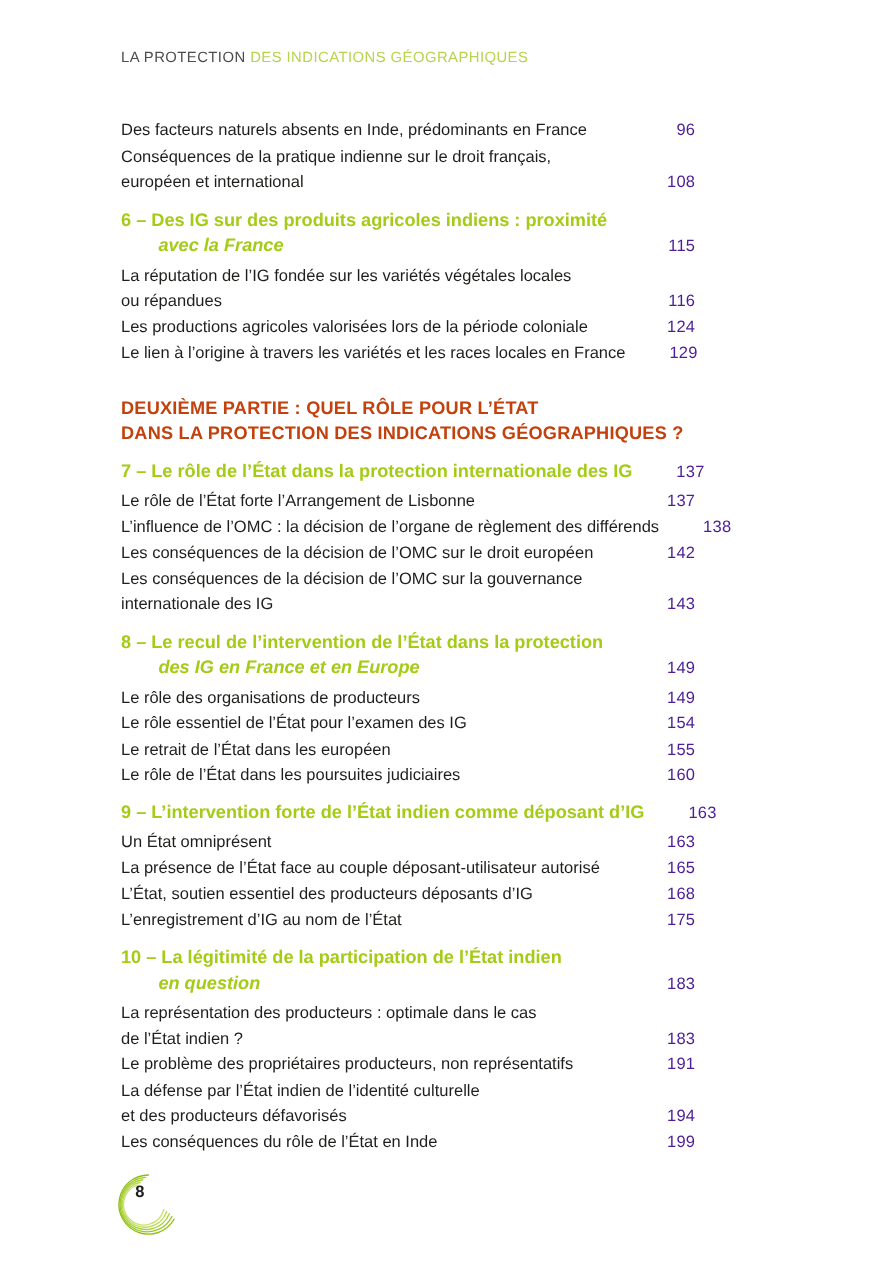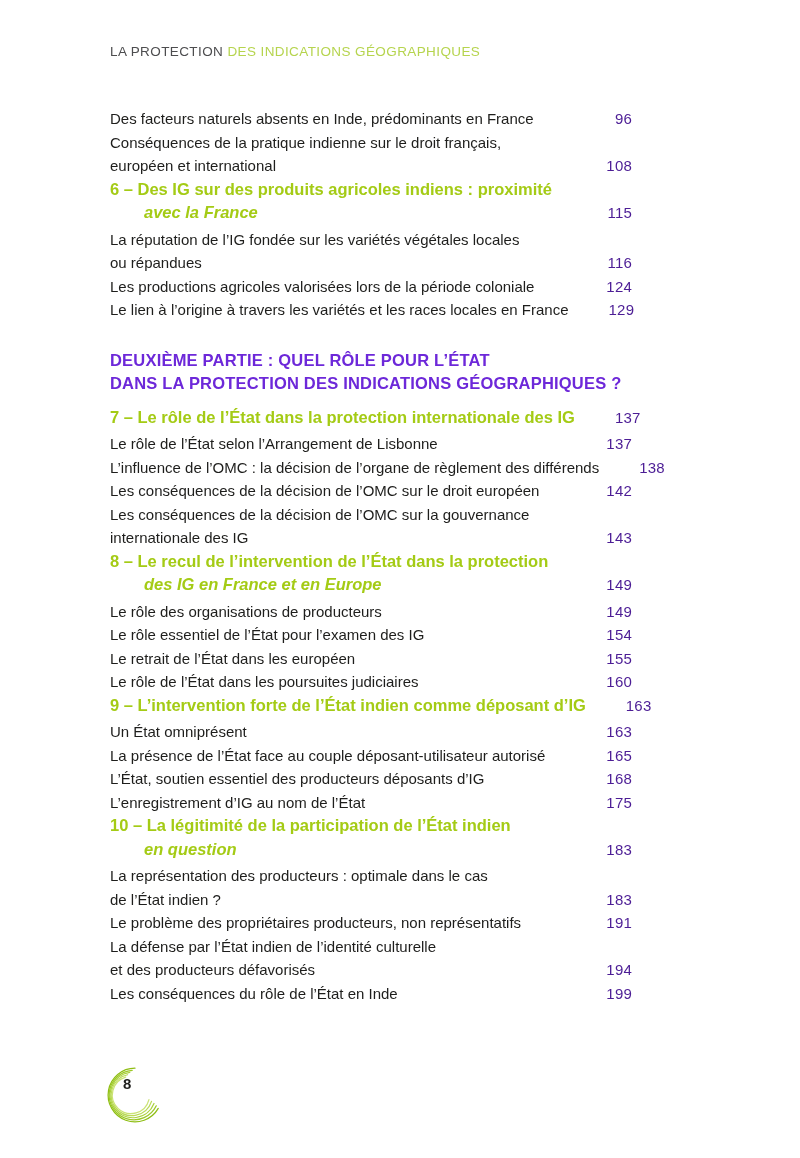--- a/index.html
+++ b/index.html
@@ -35,29 +35,29 @@
   .pg  {
     margin-left:auto;
     padding-left:16px;
     font-weight:400;
     font-size:15px;
     color:#4c1d95;
     letter-spacing:0.2px;
   }
   .entry.item { color:#1e1e1c; }
   .entry.chapter {
-    margin-bottom:3px;
+    margin-top:11px; margin-bottom:3px;
     color:#a4cb15;
     font-weight:bold;
     font-size:16.5px;
   }
   .entry.chapter .line.cont .txt { padding-left:34px;font-style:italic; }
   .entry.part {
     margin-top:27px; margin-bottom:10px;
-    color:#6d28d9;
+    color:#c2410c;
     font-weight:bold;
     font-size:16.5px;
     letter-spacing:0.2px;
   }
 
   
   .footer {
     position:absolute;
     left:104px; top:1064px;
     width:70px; height:62px;
@@ -135,21 +135,21 @@
         </div>
       </div>
       <div class="entry chapter">
         <div class="line">
           <span class="txt">7 – Le rôle de l’État dans la protection internationale des IG</span>
           <span class="pg">137</span>
         </div>
       </div>
       <div class="entry item">
         <div class="line">
-          <span class="txt">Le rôle de l’État selon l’Arrangement de Lisbonne</span>
+          <span class="txt">Le rôle de l’État forte l’Arrangement de Lisbonne</span>
           <span class="pg">137</span>
         </div>
       </div>
       <div class="entry item">
         <div class="line">
           <span class="txt">L’influence de l’OMC : la décision de l’organe de règlement des différends</span>
           <span class="pg">138</span>
         </div>
       </div>
       <div class="entry item">

